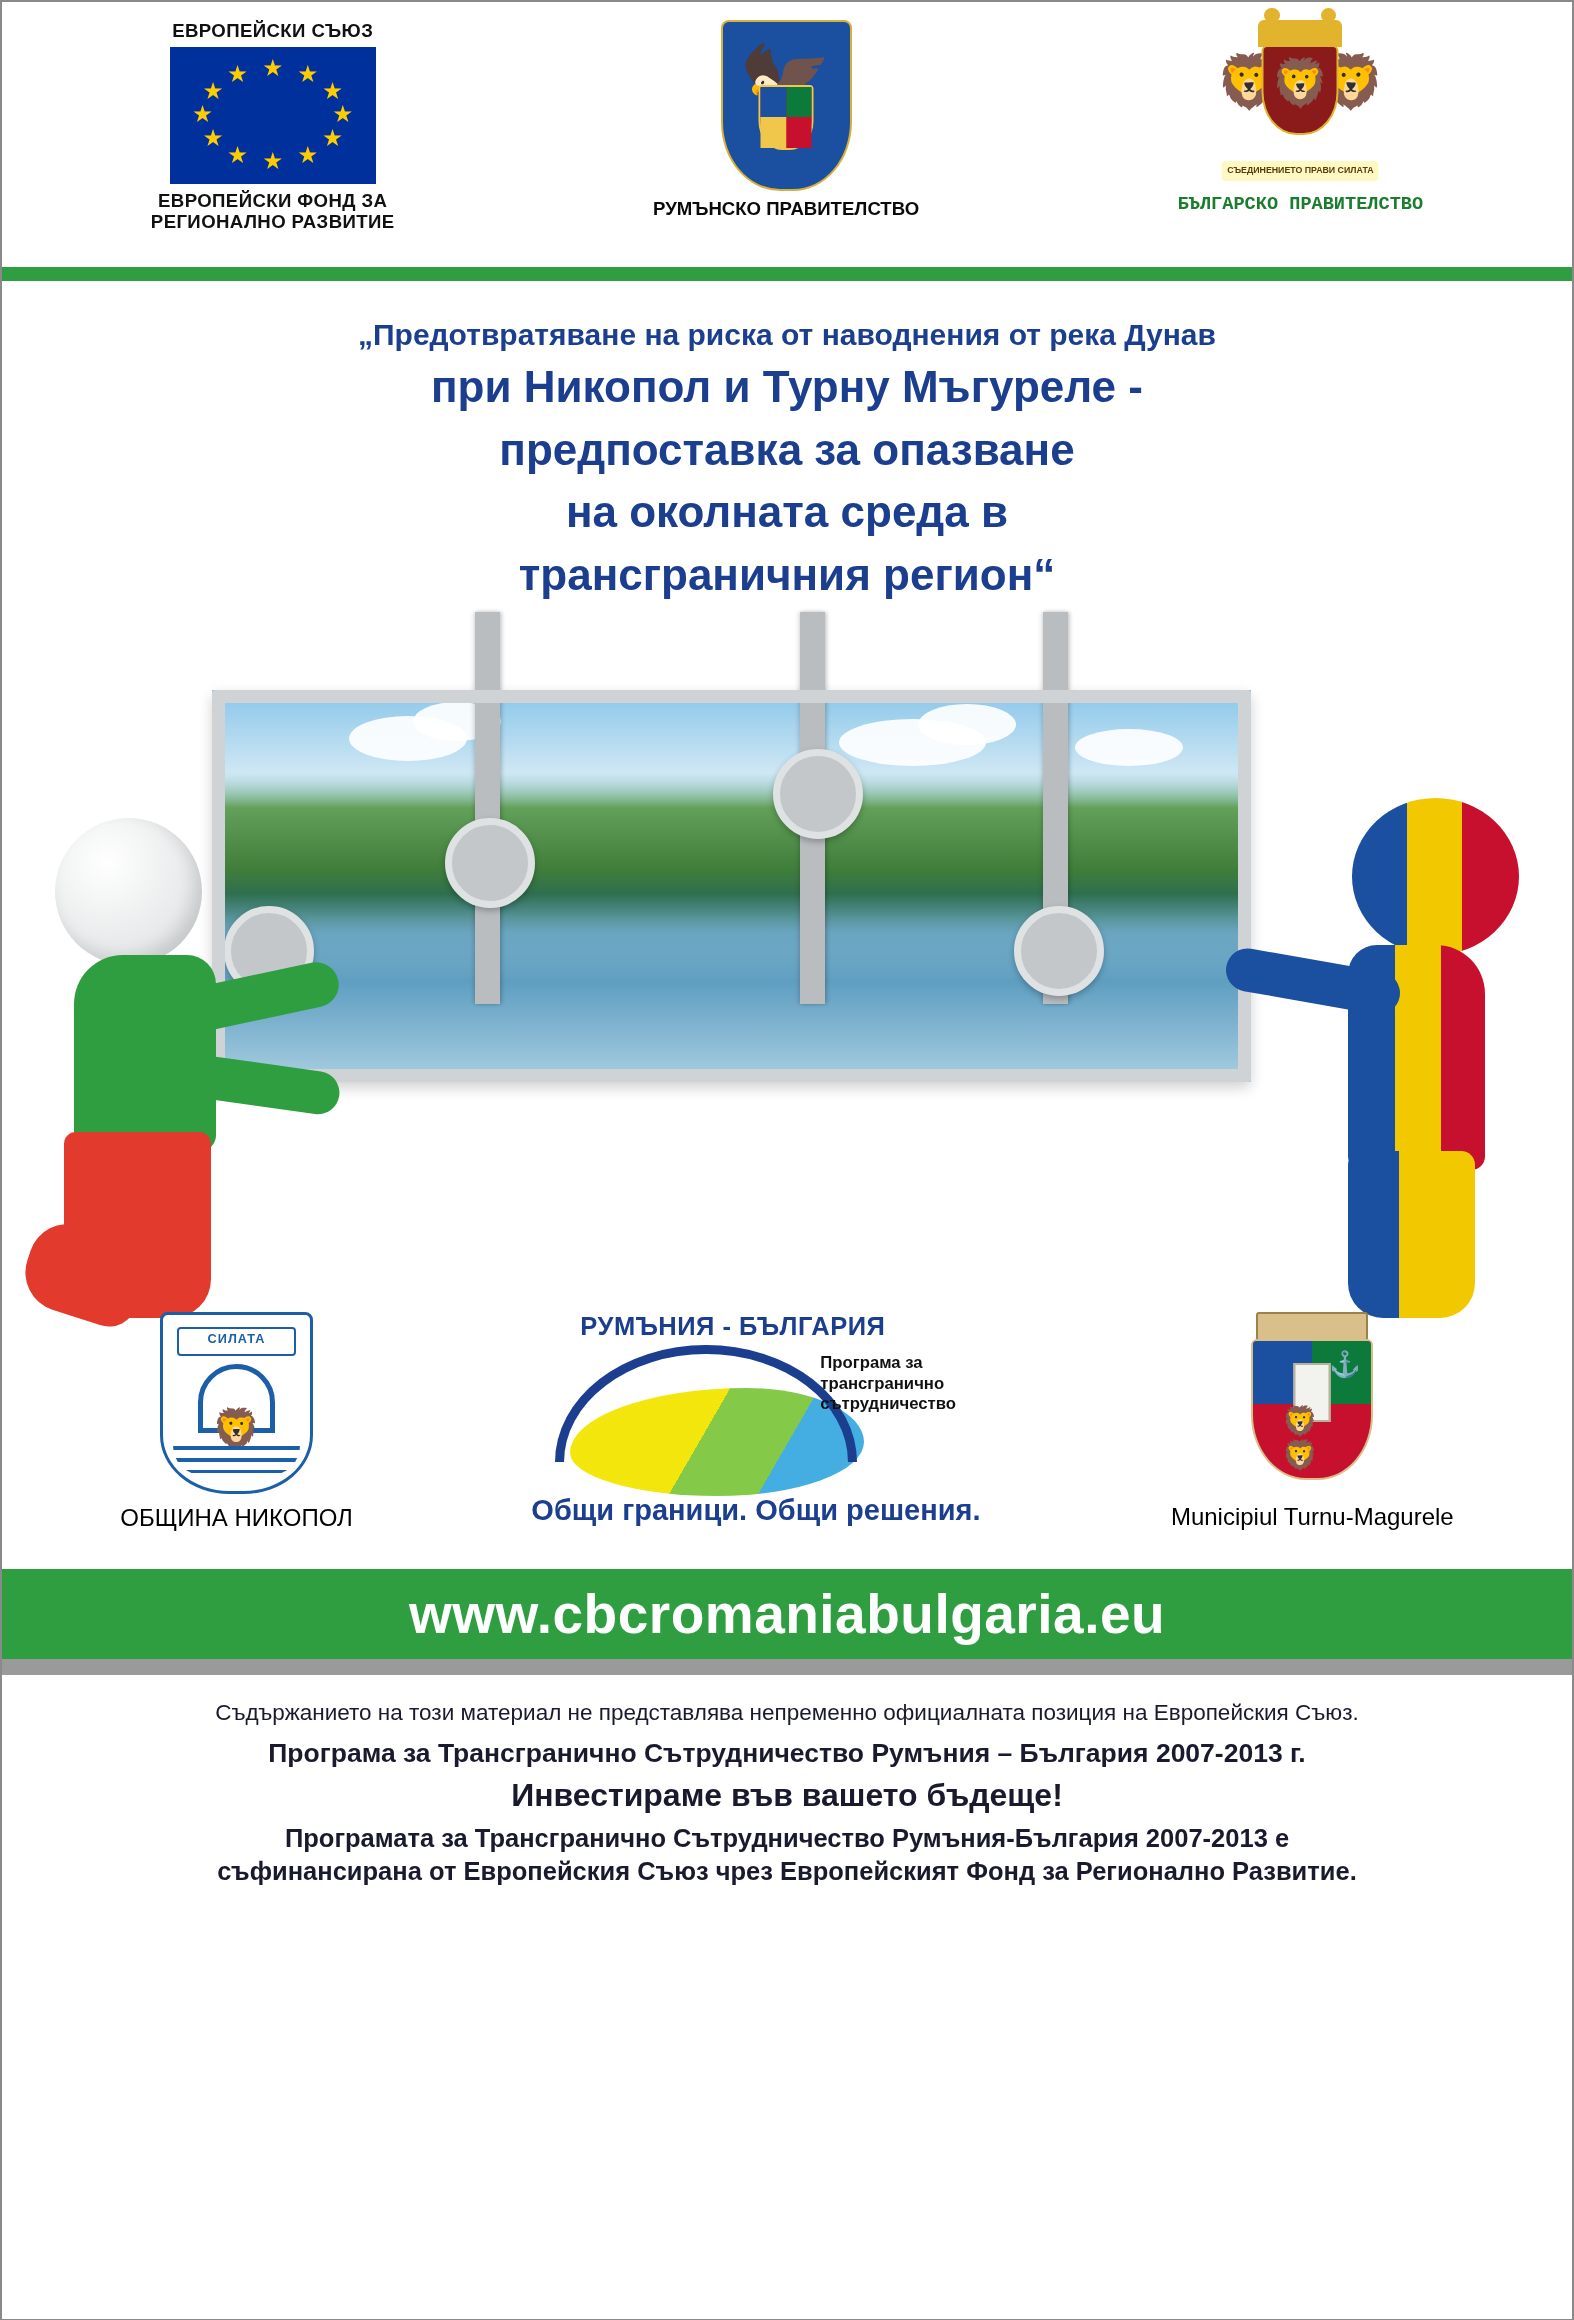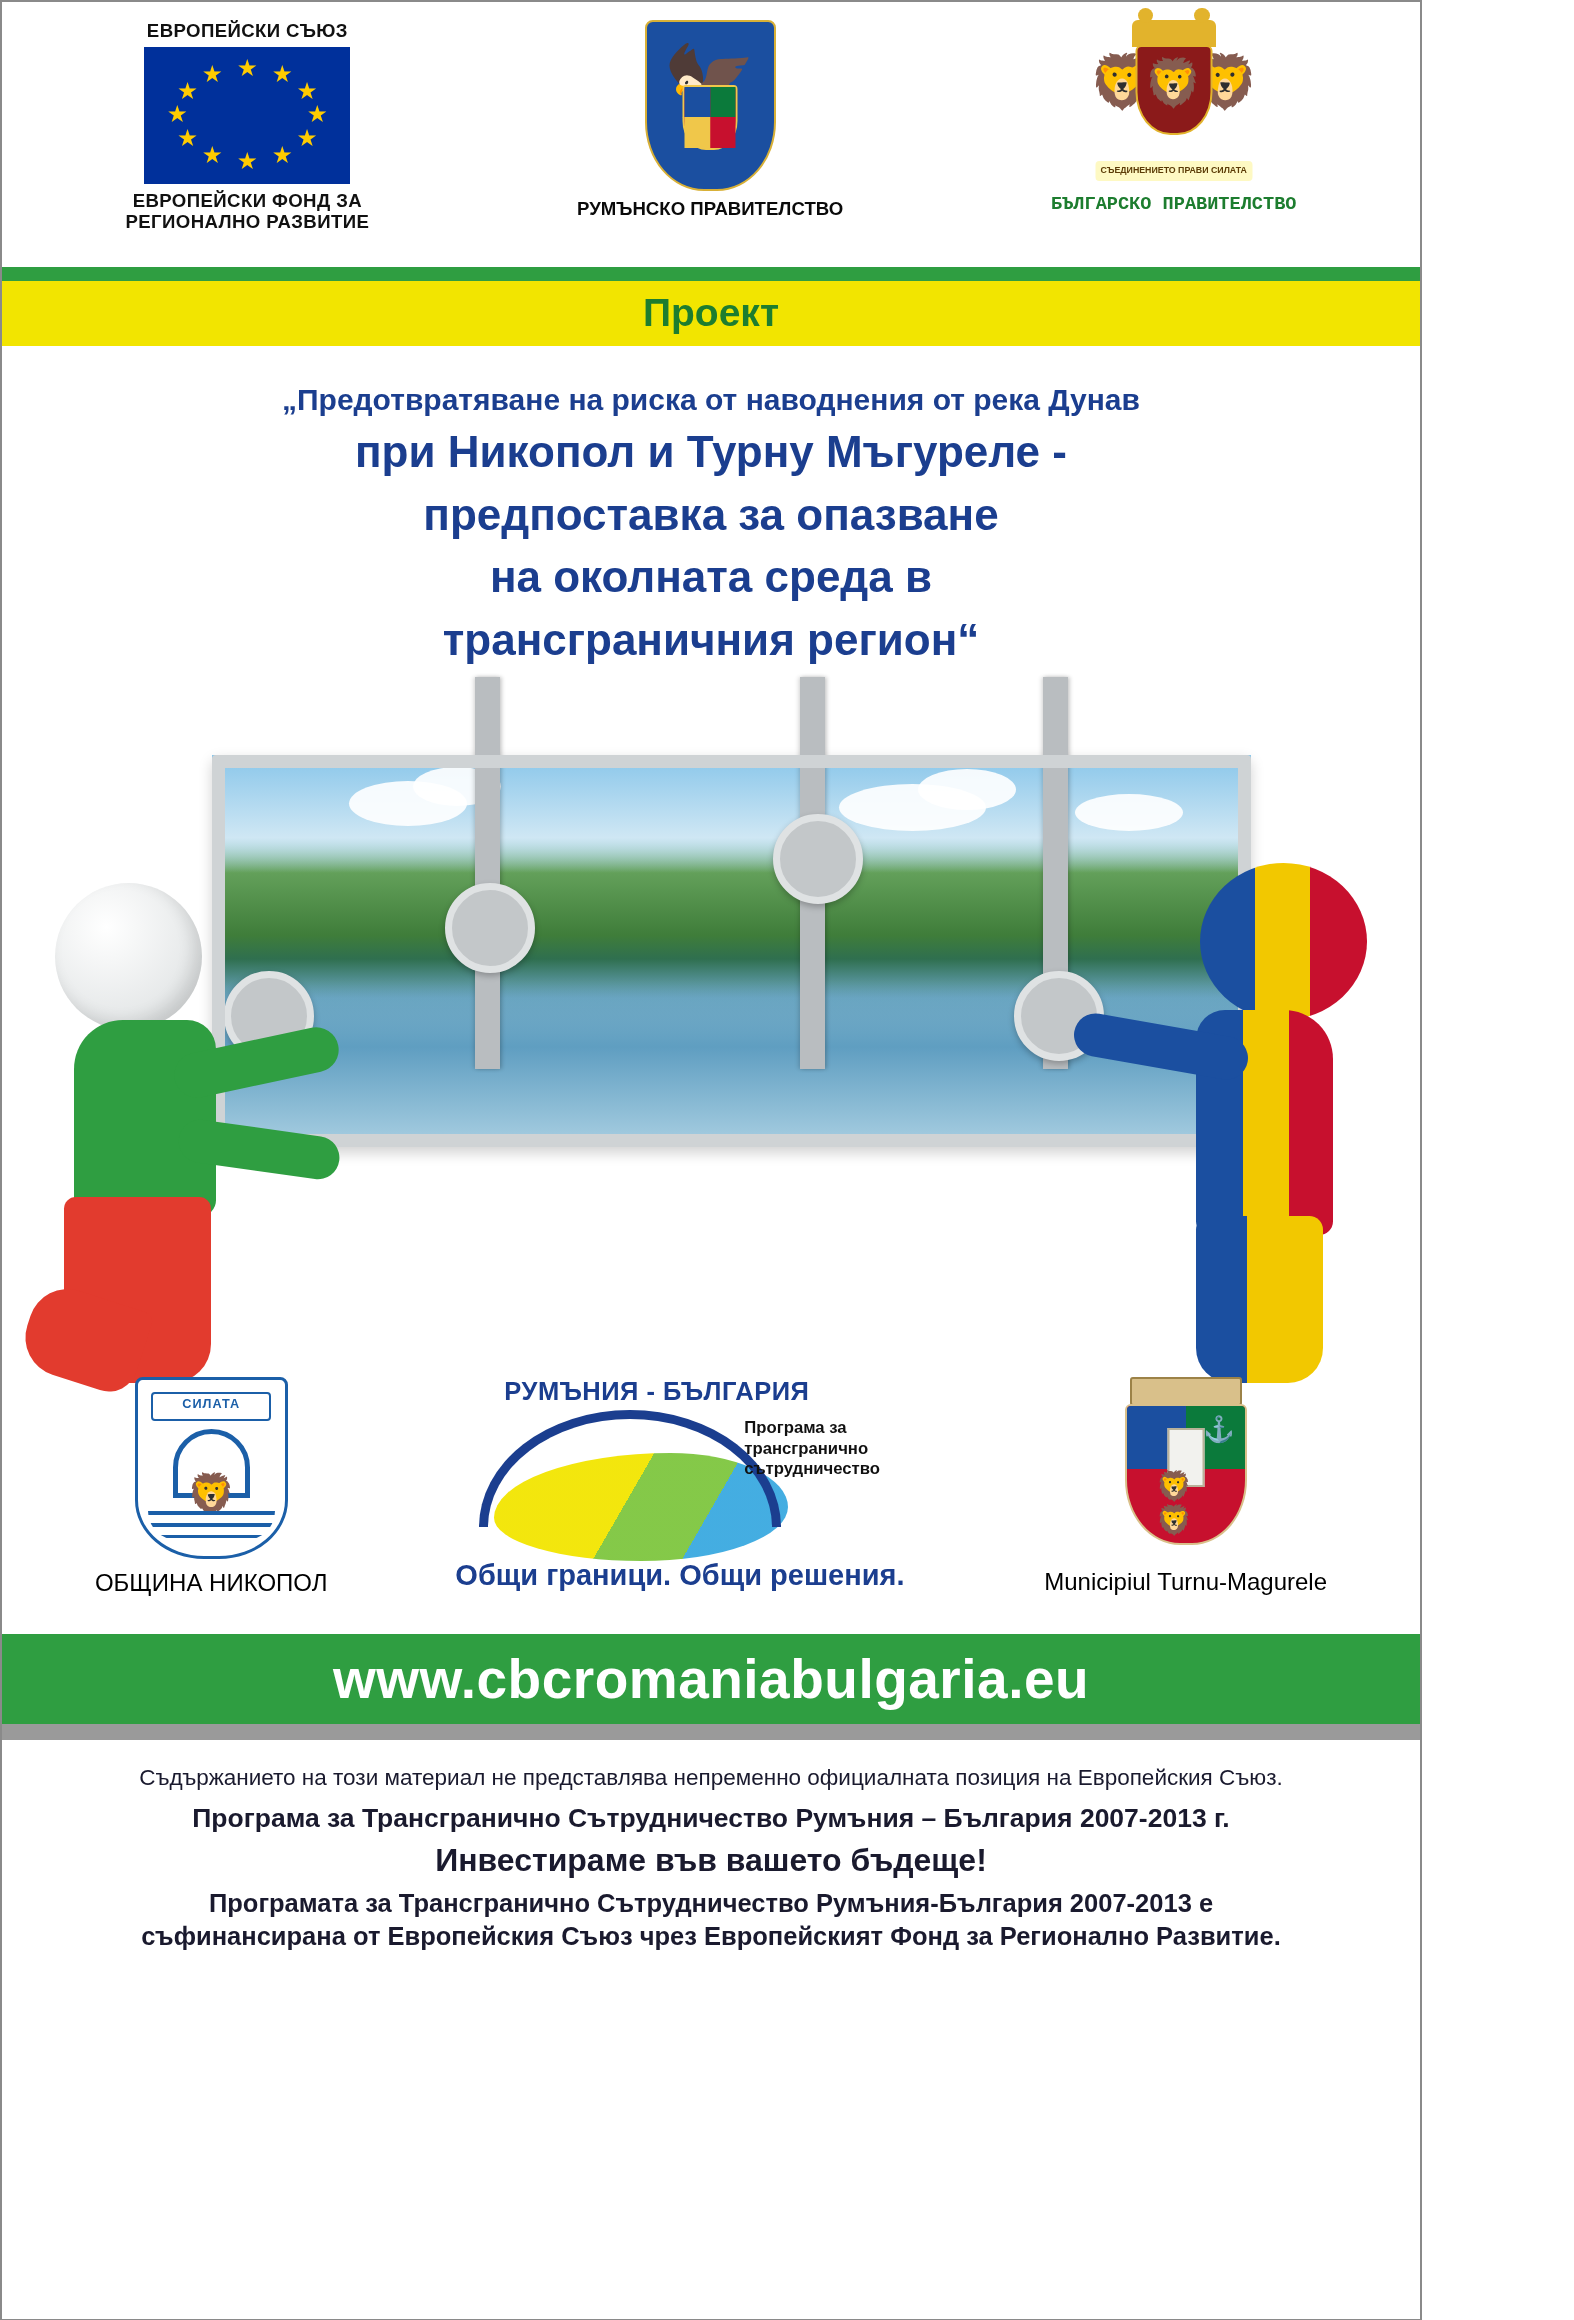--- a/index.html
+++ b/index.html
@@ -8,21 +8,21 @@
     background: #ffffff;
   }
   body {
     width: 1574px;
     height: 2321px;
     font-family: "Liberation Sans", sans-serif;
     overflow: hidden;
   }
   .poster {
     position: relative;
-    width: 1422px;
+    width: 1574px;
     height: 2321px;
     background: #ffffff;
     box-sizing: border-box;
     border: 2.9px solid #8a8a8a;
   }
 
   
   .header {
     display: flex;
     align-items: flex-start;
@@ -469,23 +469,20 @@
         <div class="bg-shield"></div>
         <div class="bg-lion">🦁</div>
         <div class="bg-ribbon">СЪЕДИНЕНИЕТО ПРАВИ СИЛАТА</div>
       </div>
       <div class="gov-caption-bg">БЪЛГАРСКО ПРАВИТЕЛСТВО</div>
     </div>
 
   </div>
 
   <div class="bar-green-thin"></div>
-  <div class="title-band">
-    <div class="label">Проект</div>
-  </div>
 
   <div class="project-title">
     <div class="ln l1">„Предотвратяване на риска от наводнения от река Дунав</div>
     <div class="ln">при Никопол и Турну Мъгуреле -</div>
     <div class="ln">предпоставка за опазване</div>
     <div class="ln">на околната среда в</div>
     <div class="ln">трансграничния регион“</div>
   </div>
 
   <div class="illustration">

